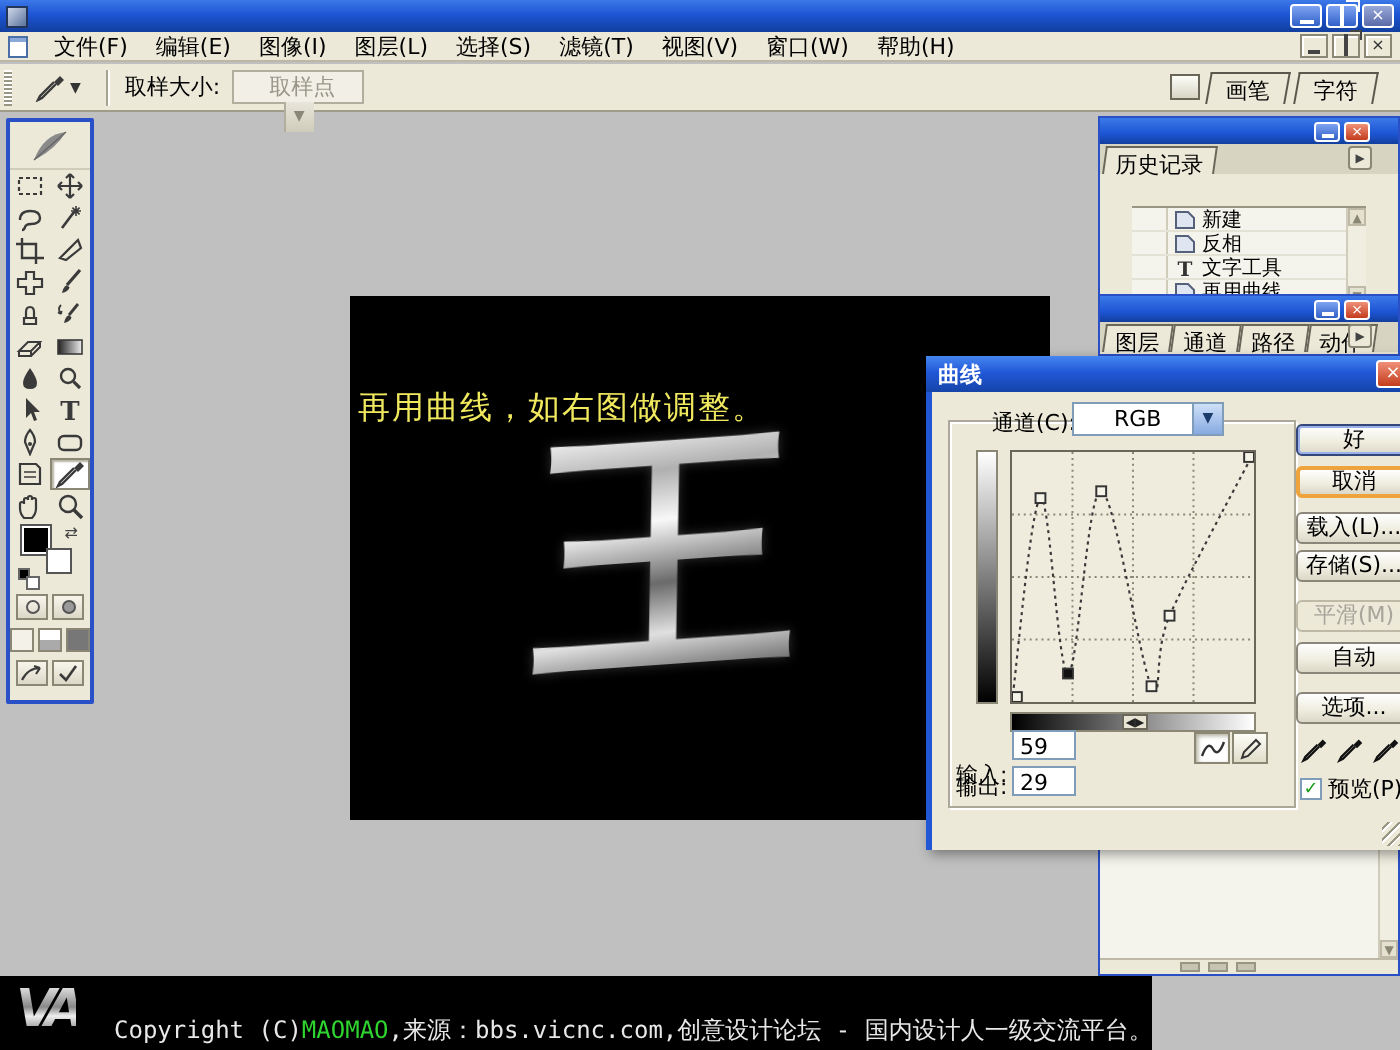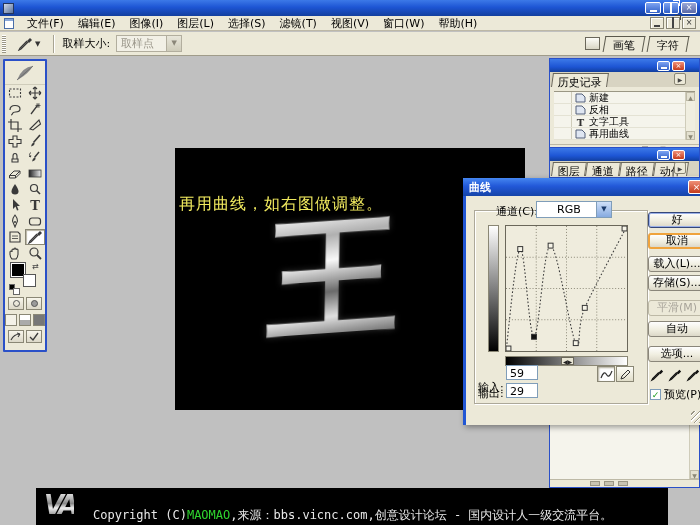--- a/index.html
+++ b/index.html
@@ -39,21 +39,21 @@
   
   #optionsbar{ position:absolute; left:0; top:32px; width:700px; height:24px;
     background:#ece9d8; border-bottom:1px solid #a09c8a; display:flex; align-items:center; }
   .grip{ width:4px; height:18px; margin:0 6px 0 2px;
     background:repeating-linear-gradient(180deg,#fff 0 1px,#9a9684 1px 2px); }
   .tool-preview{ display:flex; align-items:center; gap:2px; padding:1px 4px; border:1px solid transparent; }
   .drop-caret{ font-size:7px; color:#333; }
   .vsep{ width:1px; height:18px; background:#a8a492; margin:0 8px; box-shadow:1px 0 0 #fff; }
   .opt-label{ white-space:nowrap; }
   .dropdown{ display:flex; width:66px; height:17px; margin-left:6px; border:1px solid #b2ae9e;
-    background:#f2f0e6; align-items:center; }
+    background:#f2f0e6; align-items:center;flex-direction:column; }
   .dropdown .dd-text{ flex:1; padding-left:4px; color:#9a968a; }
   .dd-arrow{ width:15px; height:15px; background:linear-gradient(180deg,#e8e6da,#cfccba);
     border-left:1px solid #b2ae9e; color:#8a8678; font-size:7px; text-align:center; line-height:15px; }
   .palette-well{ margin-left:auto; display:flex; align-items:flex-end; gap:4px; padding-right:12px; }
   .pw-icon{ width:15px; height:13px; border:1px solid #6a675a; background:linear-gradient(180deg,#fdfdf8,#d8d5c4); margin-bottom:2px; }
   .pw-tab{ height:16px; padding:1px 8px; background:#ece9d8; border:1px solid #5a584c; border-bottom:none;
     transform:skewX(-10deg); }
   .pw-tab > span{ display:inline-block; transform:skewX(10deg); }
   
   #toolbox{ position:absolute; left:3px; top:59px; width:44px; height:293px;
@@ -90,21 +90,21 @@
   .pal-btn{ width:13px; height:10px; border:1px solid #fff; border-radius:2px; color:#fff; font-size:7px;
     line-height:8px; text-align:center; background:linear-gradient(180deg,#7ea4f2,#3160c8); }
   .pal-btn.close{ background:linear-gradient(180deg,#ef9078,#c43c1d); }
   .pal-mini-glyph{ display:block; width:6px; height:2px; background:#fff; margin:5px auto 0; }
   .pal-tabs{ height:15px; display:flex; align-items:flex-end; background:#d8d4c2; padding-left:2px; position:relative; }
   .pal-tab{ height:14px; padding:1px 5px; border:1px solid #6a675a; border-bottom:none; background:#ece9d8; white-space:nowrap; transform:skewX(-8deg); }
   .pal-tab > span{ display:inline-block; transform:skewX(8deg); }
   .pal-menu-arrow{ position:absolute; right:13px; bottom:2px; width:12px; height:12px; border:1px solid #8a8775;
     border-radius:2px; background:#ece9d8; color:#444; font-size:6px; text-align:center; line-height:11px; }
   #history-palette{ top:58px; height:90px; }
-  .hist-content{ position:relative; height:49px; margin:4px; background:#f5f4ec; border-top:1px solid #9a9684; overflow:hidden; }
+  .hist-content{ position:relative; height:49px; margin:16px; background:#f5f4ec; border-top:1px solid #9a9684; overflow:hidden; }
   .hist-row{ display:flex; align-items:center; height:12px; border-bottom:1px solid #e4e2d4; }
   .hist-well{ width:18px; align-self:stretch; border-right:1px solid #cfccba; }
   .hist-ic{ margin:0 3px; }
   .hist-label{ white-space:nowrap; font-size:10px; }
   .hist-scroll{ position:absolute; right:0; top:0; width:10px; height:100%; background:#f0eee0; border-left:1px solid #cfccba;
     display:flex; flex-direction:column; justify-content:space-between; color:#8a8775; font-size:6px; text-align:center; }
   .scroll-arrow{ height:9px; line-height:9px; background:#e4e1d0; border:1px solid #bdb9a6; }
   .hist-bottom{ height:12px; display:flex; justify-content:flex-end; align-items:center; gap:5px; padding-right:14px; border-top:1px solid #bdb9a6; }
   #layers-palette-top{ top:147px; height:31px; }
   #layers-palette-bottom{ top:424px; height:64px; border-top:none; }
@@ -145,21 +145,21 @@
   .xp-btn.focus{ border:2px solid #efa33d; line-height:12px; }
   .xp-btn.disabled{ color:#a8a49a; background:#ece9d8; border-color:#bdb9a6; }
   .cv-droppers{ position:absolute; left:184px; top:172px; display:flex; gap:4px; }
   .cv-preview{ position:absolute; left:184px; top:191px; display:flex; align-items:center; gap:3px; }
   .cv-check{ width:11px; height:11px; background:#fff; border:1px solid #7f9db9; color:#1a9c1a; font-size:9px; line-height:10px; text-align:center; font-weight:bold; }
   .cv-grip{ position:absolute; right:2px; bottom:2px; width:12px; height:12px;
     background:repeating-linear-gradient(135deg,transparent 0 2px,#9a9684 2px 3px,#fff 3px 4px); }
   .curve-path{ fill:none; stroke:#3a3a3a; stroke-width:1.1; stroke-dasharray:1.6 2.1; }
   .gridline{ stroke:#8a8775; stroke-width:1; stroke-dasharray:1 2; }
   
-  #footer{ position:absolute; left:0; top:488px; width:632px; height:37px; background:#000; color:#e8e8e8;margin-left:36px; }
+  #footer{ position:absolute; left:0; top:488px; width:576px; height:37px; background:#000; color:#e8e8e8; }
   .va-logo{ position:absolute; left:8px; top:2px; font-size:26px; font-style:italic; font-weight:bold; letter-spacing:-4px;
     background:linear-gradient(180deg,#fff,#888 45%,#eee 60%,#555); -webkit-background-clip:text; background-clip:text; color:transparent; }
   .footer-line1{ position:absolute; left:57px; top:5px; font-family:"DejaVu Sans Mono",monospace; font-size:12px; color:#f2ea3c; }
   .footer-line2{ position:absolute; left:57px; top:19px; font-family:"DejaVu Sans Mono",monospace; font-size:12px; color:#e8e8e8; white-space:nowrap; }
   .author{ color:#2fd42f; }
 </style>
 </head>
 <body>
 
 <svg width="0" height="0" style="position:absolute">

